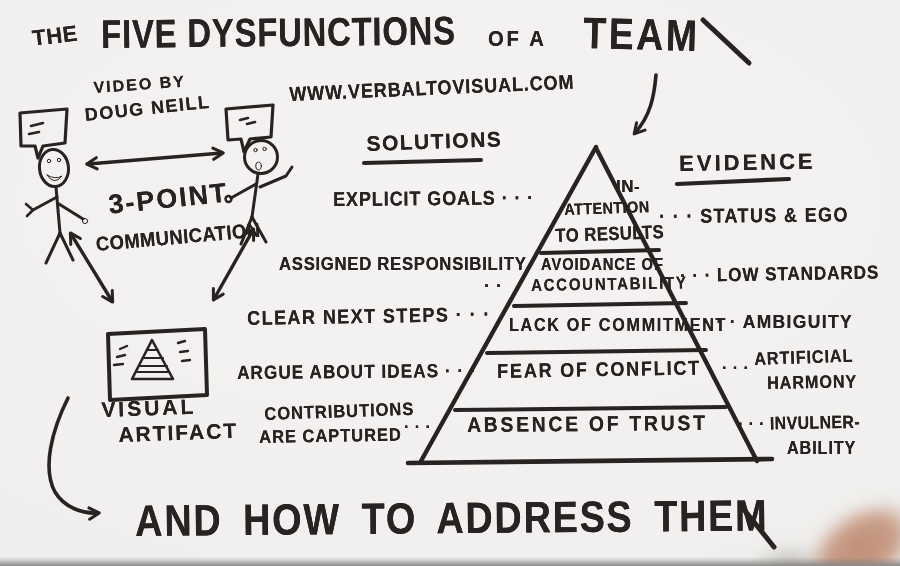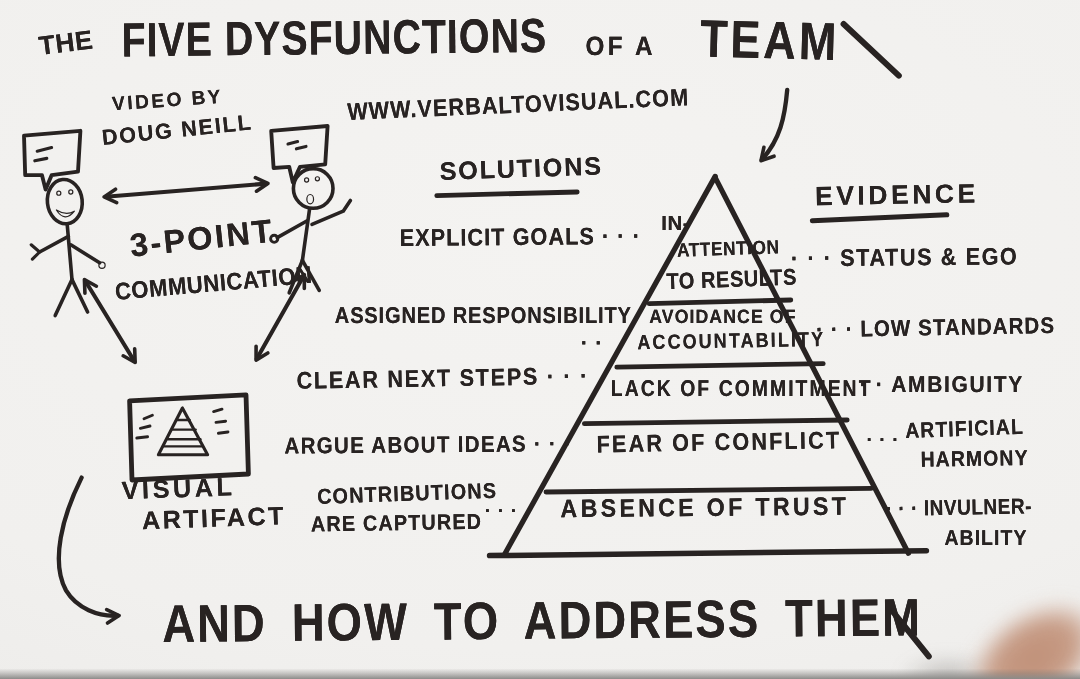--- a/index.html
+++ b/index.html
@@ -141,21 +141,21 @@
 
   <div class="hw" style="left:333px;top:189px;font-size:20px;transform:rotate(-0.5deg) scaleX(0.9);letter-spacing:1px;">EXPLICIT GOALS · · ·</div>
   <div class="hw" style="left:279px;top:254px;font-size:19px;transform:scaleX(0.88);letter-spacing:0.8px;">ASSIGNED RESPONSIBILITY</div>
   <div class="hw" style="left:484px;top:277px;font-size:18px;">· ·</div>
   <div class="hw" style="left:247px;top:308px;font-size:20px;transform:rotate(-1deg) scaleX(0.9);letter-spacing:1.6px;">CLEAR NEXT STEPS · · ·</div>
   <div class="hw" style="left:237px;top:363px;font-size:19px;transform:rotate(-0.5deg) scaleX(0.9);letter-spacing:1.2px;">ARGUE ABOUT IDEAS · · ·</div>
   <div class="hw" style="left:264px;top:405px;font-size:18px;transform:rotate(-2deg) scaleX(0.92);letter-spacing:1px;">CONTRIBUTIONS</div>
   <div class="hw" style="left:259px;top:428px;font-size:18px;transform:rotate(-1deg) scaleX(0.92);letter-spacing:1px;">ARE CAPTURED</div>
   <div class="hw" style="left:404px;top:419px;font-size:16px;">· · ·</div>
 
-  <div class="hw" style="left:551px;top:178px;font-size:17px;">IN-</div>
+  <div class="hw" style="left:616px;top:178px;font-size:17px;">IN-</div>
   <div class="hw" style="left:564px;top:202px;font-size:16px;transform:rotate(-2deg) scaleX(0.9);">ATTENTION</div>
   <div class="hw" style="left:555px;top:226px;font-size:19px;transform:rotate(-2deg) scaleX(0.88);">TO RESULTS</div>
   <div class="hw" style="left:541px;top:257px;font-size:16px;transform:scaleX(0.92);letter-spacing:1px;">AVOIDANCE OF</div>
   <div class="hw" style="left:531px;top:277px;font-size:17px;transform:rotate(-1deg) scaleX(0.88);letter-spacing:2px;">ACCOUNTABILITY</div>
   <div class="hw" style="left:509px;top:315px;font-size:19px;transform:scaleX(0.85);letter-spacing:2px;">LACK OF COMMITMENT</div>
   <div class="hw" style="left:497px;top:361px;font-size:20px;transform:rotate(-1deg) scaleX(0.9);letter-spacing:2px;">FEAR OF CONFLICT</div>
   <div class="hw" style="left:467px;top:414px;font-size:21px;transform:rotate(-0.5deg) scaleX(0.92);letter-spacing:3px;">ABSENCE OF TRUST</div>
 
   <div class="hw" style="left:659px;top:206px;font-size:20px;transform:rotate(-0.5deg) scaleX(0.9);letter-spacing:1.5px;">· · · STATUS &amp; EGO</div>
   <div class="hw" style="left:680px;top:266px;font-size:19px;transform:rotate(-1deg) scaleX(0.9);letter-spacing:1px;">· · · LOW STANDARDS</div>

